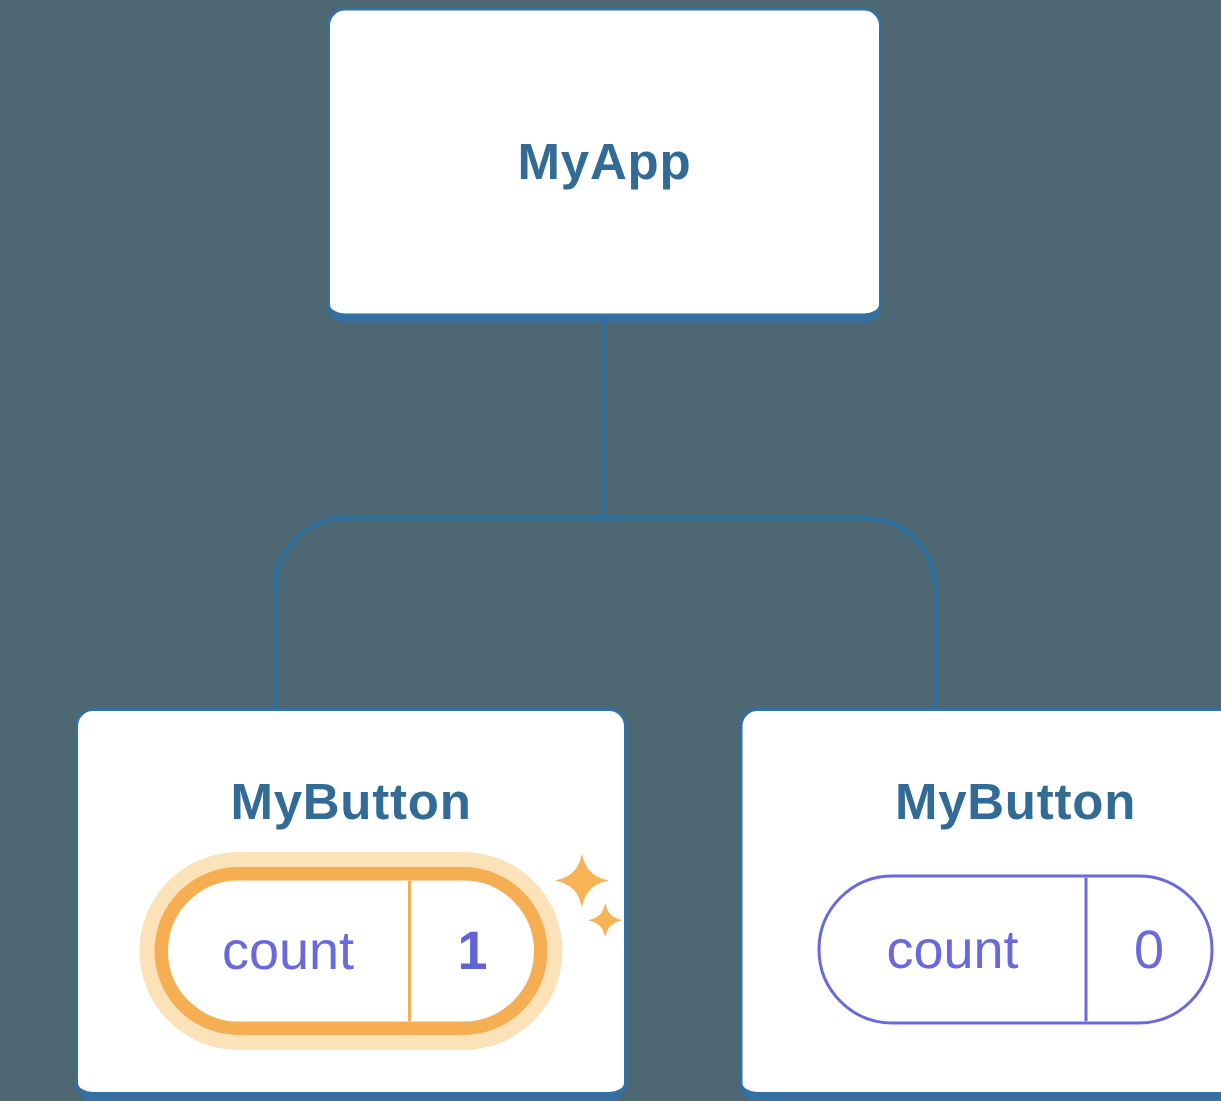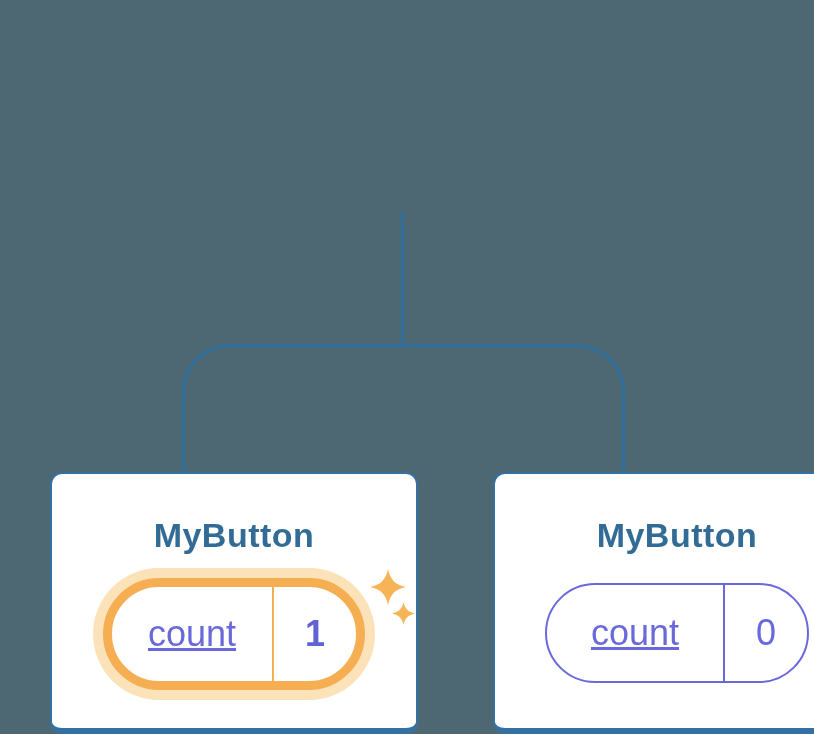--- a/index.html
+++ b/index.html
@@ -87,21 +87,20 @@
     border: 2px solid #6969dc;
     height: 100px;
     width: 264px;
   }
   .pill-key {
     flex: 1;
     display: flex; align-items: center; justify-content: center;
     color: #6969dc;
     font-size: 36px;
     font-weight: 400;
-    text-decoration: underline;
   }
   .pill-divider { width: 2px; }
   .pill-orange .pill-divider { background: #f6ae52; }
   .pill-indigo .pill-divider { background: #6969dc; }
   .pill-value {
     width: 82px;
     display: flex; align-items: center; justify-content: center;
     color: #6969dc;
     font-size: 36px;
   }
@@ -110,20 +109,23 @@
   
   .sparkle { position: absolute; }
   .sparkle.big   { left: 318px; top: 95px;  width: 36px; height: 36px; }
   .sparkle.small { left: 340px; top: 128px; width: 23px; height: 23px; }
 </style>
 </head>
 <body>
 
 <div class="stage">
 
+  <div class="card root-card">
+    <div class="card-title">MyApp</div>
+  </div>
 
   <div class="stem"></div>
   <div class="branch"></div>
 
   <div class="card child-card left">
     <div class="card-title">MyButton</div>
     <div class="pill-glow">
       <div class="pill pill-orange">
         <div class="pill-key">count</div>
         <div class="pill-divider"></div>

